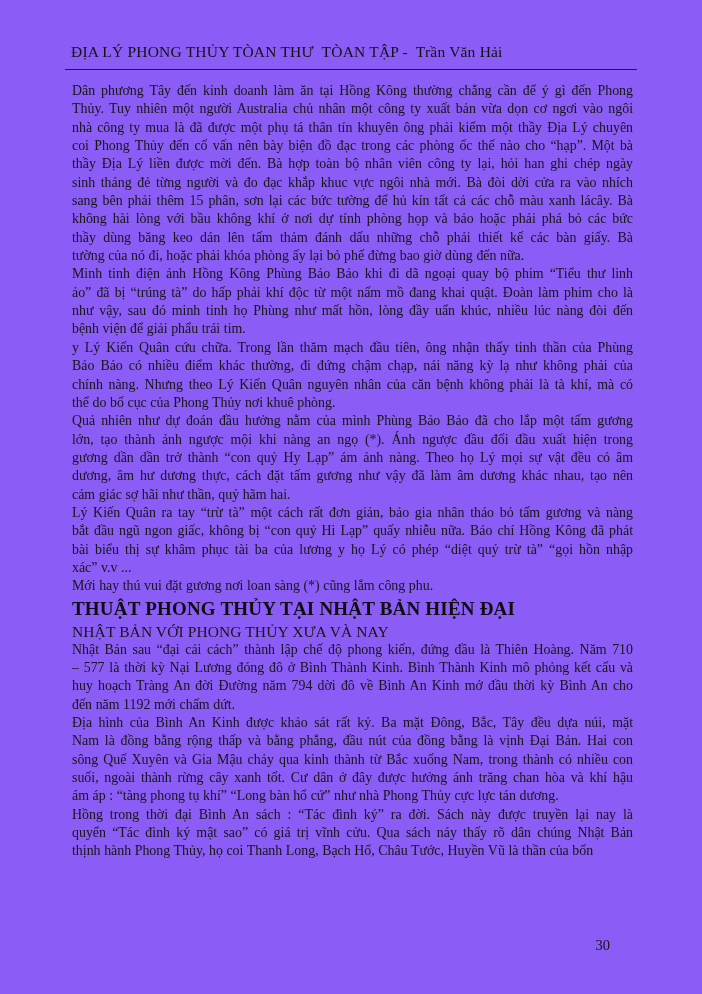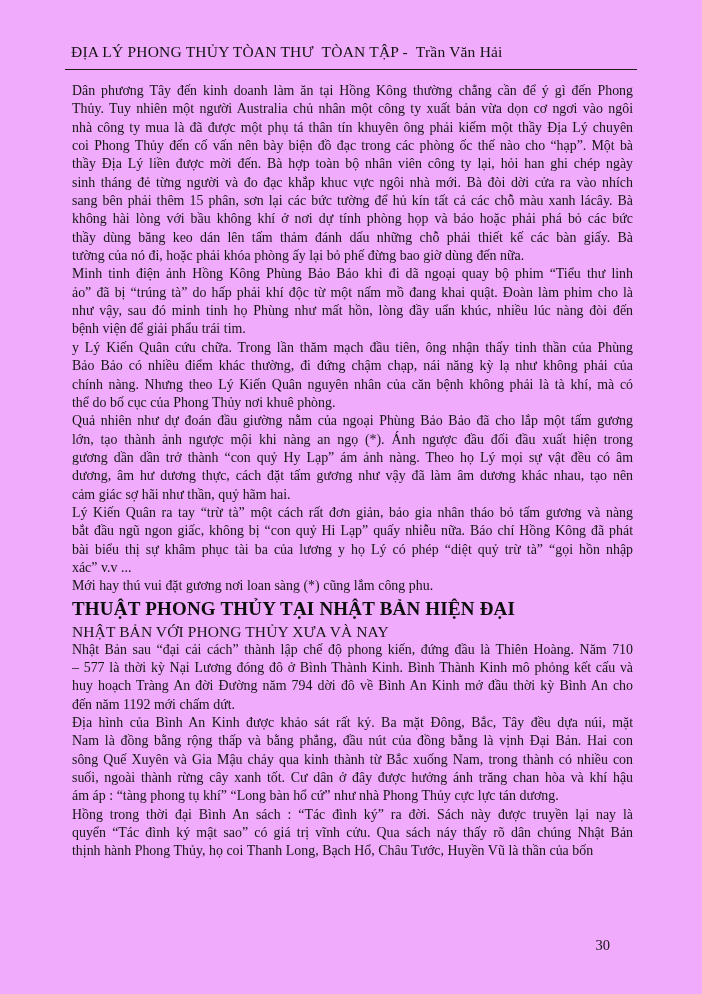--- a/index.html
+++ b/index.html
@@ -4,21 +4,21 @@
 <style>
   html, body {
     margin: 0;
     padding: 0;
     background: #ffffff;
   }
   .page {
     position: relative;
     width: 702px;
     height: 994px;
-    background: #f0abfc;
+    background: #8b5cf6;
     color: #161616;
     font-family: "Liberation Serif", "DejaVu Serif", serif;
     overflow: hidden;
   }
   .running-header {
     position: absolute;
     left: 71px;
     top: 42px;
     width: 565px;
     font-size: 15.5px;
@@ -111,21 +111,21 @@
         <div class="line">như vậy, sau đó minh tinh họ Phùng như mất hồn, lòng đầy uẩn khúc, nhiều lúc nàng đòi đến</div>
         <div class="line last">bệnh viện để giải phẩu trái tim.</div>
       </div>
       <div class="para">
         <div class="line">y Lý Kiến Quân cứu chữa. Trong lần thăm mạch đầu tiên, ông nhận thấy tinh thần của Phùng</div>
         <div class="line">Bảo Bảo có nhiều điểm khác thường, đi đứng chậm chạp, nái năng kỳ lạ như không phải của</div>
         <div class="line">chính nàng. Nhưng theo Lý Kiến Quân nguyên nhân của căn bệnh không phải là tà khí, mà có</div>
         <div class="line last">thể do bố cục của Phong Thủy nơi khuê phòng.</div>
       </div>
       <div class="para">
-        <div class="line">Quả nhiên như dự đoán đầu giường nằm của ngoại Phùng Bảo Bảo đã cho lắp một tấm gương</div>
+        <div class="line">Quả nhiên như dự đoán đầu hưởng nằm của mình Phùng Bảo Bảo đã cho lắp một tấm gương</div>
         <div class="line">lớn, tạo thành ảnh ngược mội khi nàng an ngọ (*). Ánh ngược đầu đối đầu xuất hiện trong</div>
         <div class="line">gương dần dần trở thành “con quỷ Hy Lạp” ám ảnh nàng. Theo họ Lý mọi sự vật đều có âm</div>
         <div class="line">dương, âm hư dương thực, cách đặt tấm gương như vậy đã làm âm dương khác nhau, tạo nên</div>
         <div class="line last">cảm giác sợ hãi như thần, quỷ hãm hai.</div>
       </div>
       <div class="para">
         <div class="line">Lý Kiến Quân ra tay “trừ tà” một cách rất đơn giản, bảo gia nhân tháo bỏ tấm gương và nàng</div>
         <div class="line">bắt đầu ngũ ngon giấc, không bị “con quỷ Hi Lạp” quấy nhiễu nữa. Báo chí Hồng Kông đã phát</div>
         <div class="line">bài biểu thị sự khâm phục tài ba của lương y họ Lý có phép “diệt quỷ trừ tà” “gọi hồn nhập</div>
         <div class="line last">xác” v.v ...</div>

